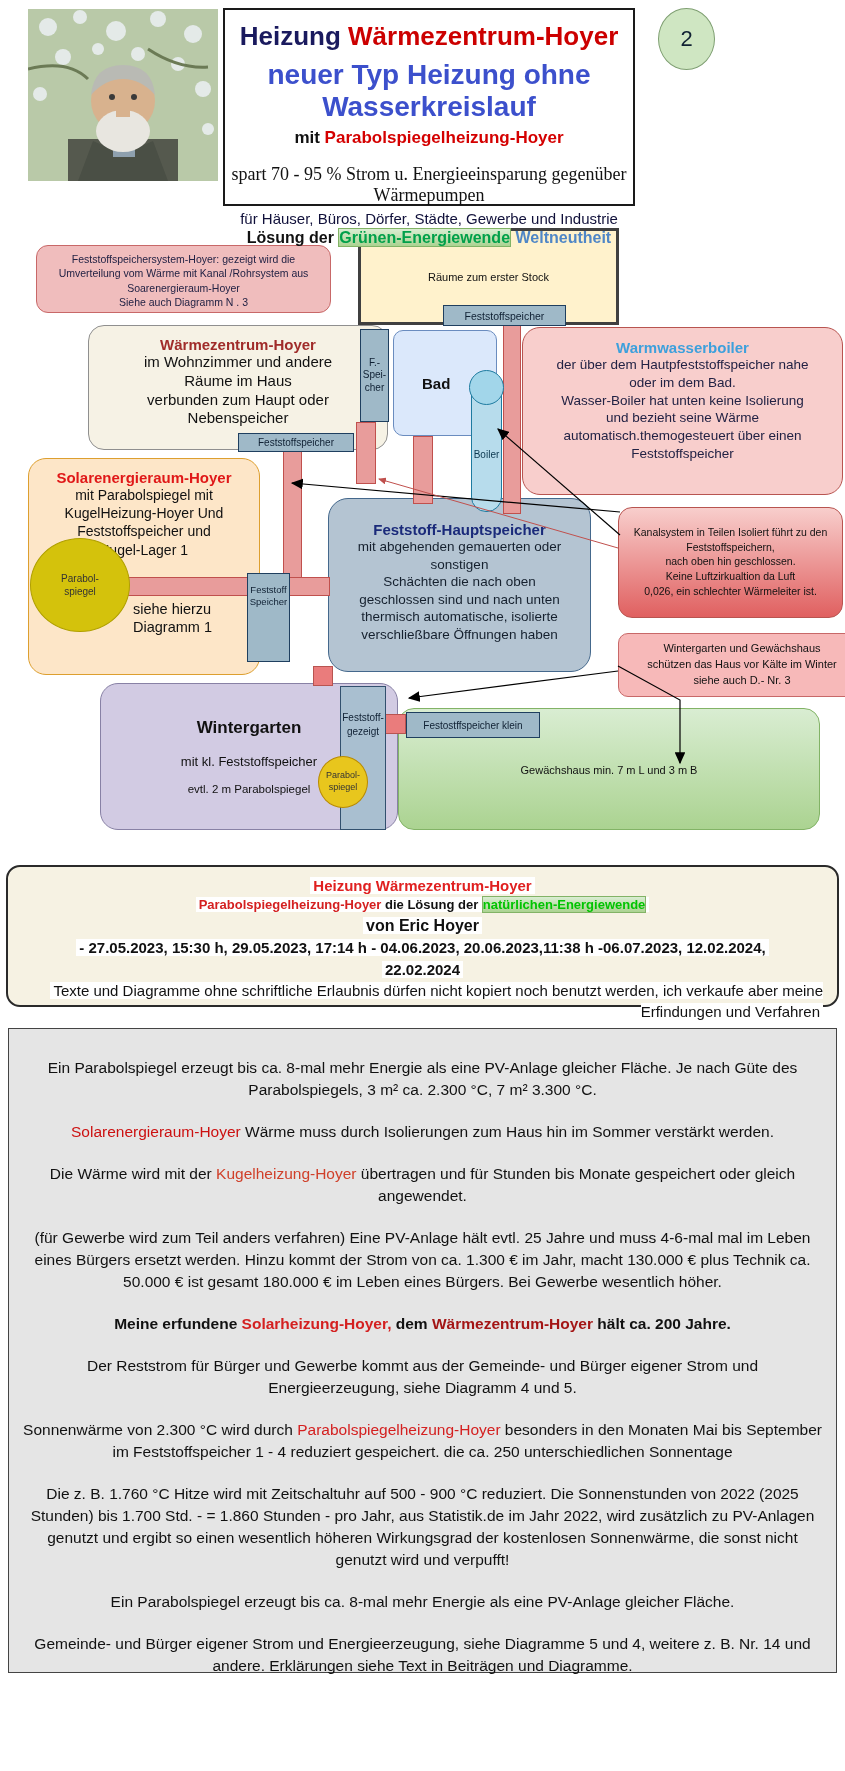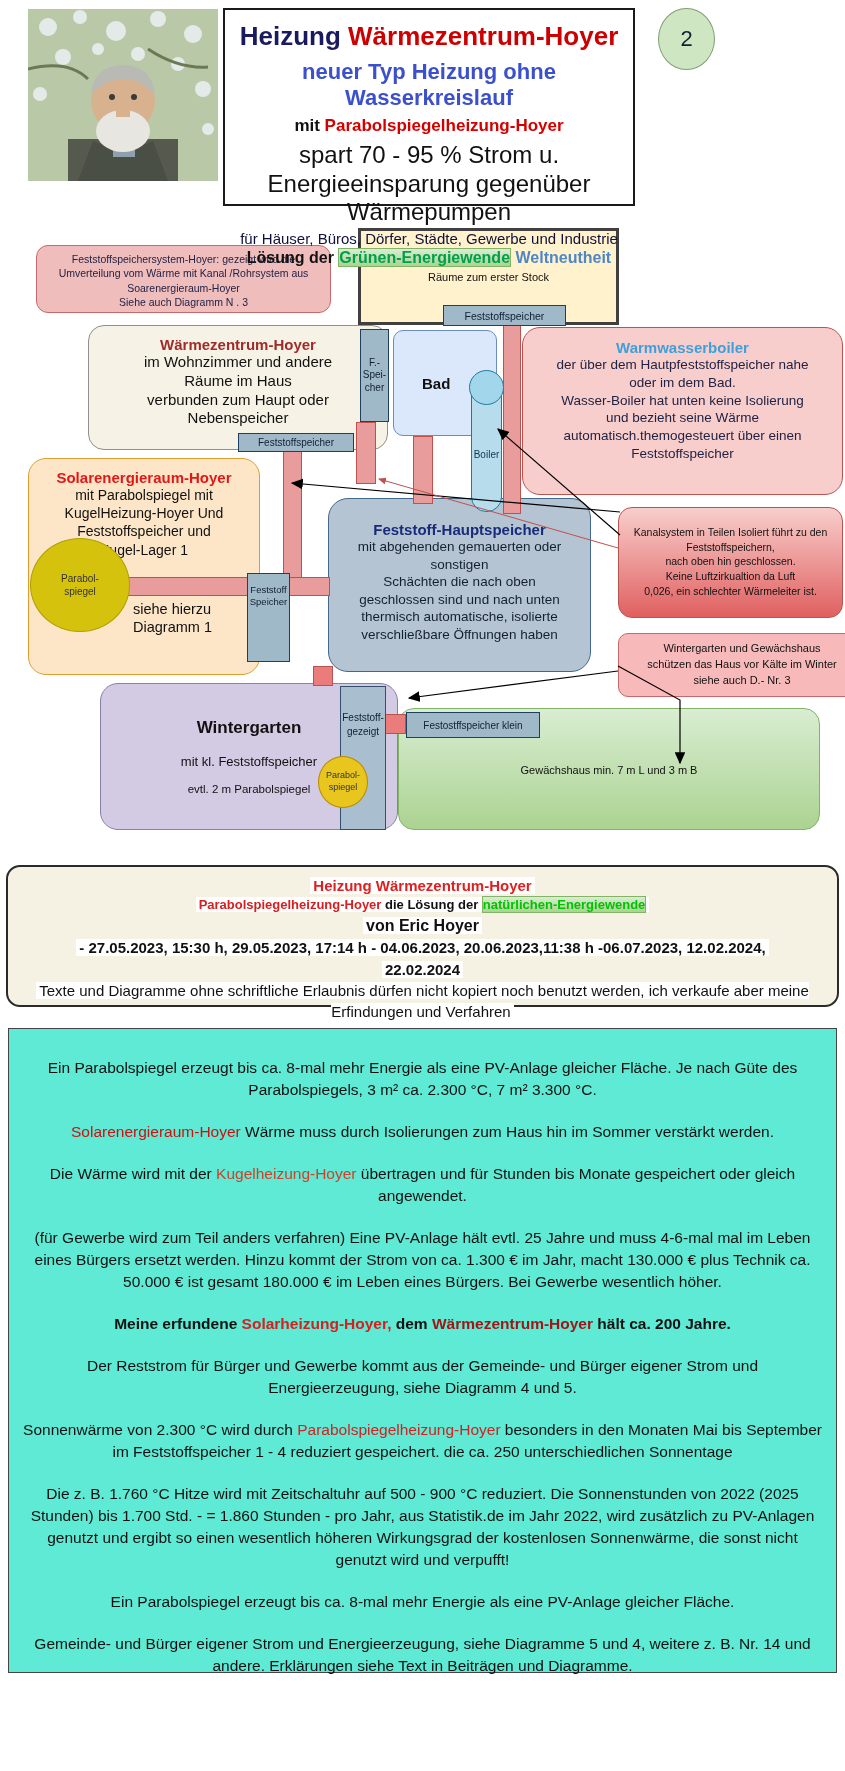--- a/index.html
+++ b/index.html
@@ -7,24 +7,24 @@
     width:845px;height:1771px;position:relative;background:#ffffff;
     font-family:"Liberation Sans", sans-serif;color:#111;
   }
   .abs{position:absolute;box-sizing:border-box;}
   .ctr{text-align:center;}
   .pre{white-space:pre-line;}
   
   .titlebox{border:2px solid #1a1a1a;background:#fff;padding-top:12px;z-index:2;}
   .t1{font-size:26px;font-weight:bold;line-height:1.15;}
   .t1 .navy{color:#1a1a5e;} .t1 .red{color:#cc0000;}
-  .t2{font-size:22px;font-weight:bold;color:#3c50cc;margin-top:7px;}
+  .t2{font-size:28px;font-weight:bold;color:#3c50cc;margin-top:7px;}
   .t3{font-size:17px;font-weight:bold;margin-top:5px;}
   .t3 .red{color:#d40000;}
-  .t4{font-size:24px;margin-top:5px;line-height:1.2;}
+  .t4{font-size:18px;margin-top:16px;line-height:1.2;font-family:Liberation Serif, serif;}
   .t5{font-size:15px;margin-top:3px;color:#10103a;}
   .t6{font-size:16px;font-weight:bold;margin-top:2px;}
   .t6 .green{color:#00a04a;} .t6 .blue{color:#4f86c6;}
   .badge{border-radius:50%;background:#cfe6c2;border:1px solid #7f9f72;
     display:flex;align-items:center;justify-content:center;font-size:22px;color:#123;z-index:2;}
   
   .box{border-radius:16px;z-index:1;}
   .lbl{background:#9fb9c8;border:1px solid #1f3f5f;color:#0f2033;z-index:3;
     display:flex;align-items:center;justify-content:center;}
   .pipe{background:#e89c9b;border:1px solid #c0504d;z-index:2;}
@@ -48,21 +48,21 @@
   svg.arrows{position:absolute;left:0;top:0;z-index:5;pointer-events:none;}
   
   .summary{background:#f6f2e3;border:2px solid #2a2a2a;border-radius:14px;z-index:1;
     font-size:15px;line-height:1.42;padding-top:8px;}
   .hl{background:#ffffff;padding:0 3px;}
   .s1{color:#e02020;font-weight:bold;}
   .s2{font-size:13px;font-weight:bold;}
   .s2 .red{color:#d42020;} .s2 .green{color:#00c400;}
   .s3{font-weight:bold;font-size:16px;}
   .s4,.s5{font-weight:bold;}
-  .bottom{background:#5eead4;border:1px solid #444;font-size:15.5px;line-height:1.42;
+  .bottom{background:#e5e5e5;border:1px solid #444;font-size:15.5px;line-height:1.42;
     padding:28px 12px 20px 12px;}
   .bottom p{margin:0 0 20px 0;text-align:center;}
   .rd{color:#cc1111;} .rdo{color:#d0402a;} .rd2{color:#d42020;} .drd{color:#a31515;}
   .b{font-weight:bold;}
 </style>
 </head>
 <body>
 
 <div class="abs" style="left:28px;top:9px;width:190px;height:172px;">
   <svg width="190" height="172">
@@ -219,21 +219,21 @@
   <line x1="618" y1="671" x2="409" y2="698" stroke="#000" stroke-width="1.2" marker-end="url(#ah)"></line>
   <polyline points="618,666 680,700 680,763" fill="none" stroke="#000" stroke-width="1.2" marker-end="url(#ah)"></polyline>
 </svg>
 
 <div class="abs summary ctr" style="left:6px;top:865px;width:833px;height:142px;">
   <div><span class="hl s1">Heizung Wärmezentrum-Hoyer</span></div>
   <div class="s2"><span class="hl"><span class="red">Parabolspiegelheizung-Hoyer</span><span> die Lösung der </span><span class="green">natürlichen-Energiewende</span></span></div>
   <div class="s3"><span class="hl">von Eric Hoyer</span></div>
   <div class="s4"><span class="hl">- 27.05.2023, 15:30 h, 29.05.2023, 17:14 h - 04.06.2023, 20.06.2023,11:38 h -06.07.2023, 12.02.2024,</span></div>
   <div class="s5"><span class="hl">22.02.2024</span></div>
-  <div style="padding:0 14px;"><span class="hl">Texte und Diagramme ohne schriftliche Erlaubnis dürfen nicht kopiert noch benutzt werden, ich verkaufe aber meine Erfindungen und Verfahren</span></div>
+  <div style="padding:0 14px;text-align:right;"><span class="hl">Texte und Diagramme ohne schriftliche Erlaubnis dürfen nicht kopiert noch benutzt werden, ich verkaufe aber meine Erfindungen und Verfahren</span></div>
 </div>
 
 <div class="abs bottom" style="left:8px;top:1028px;width:829px;height:645px;">
   <p>Ein Parabolspiegel erzeugt bis ca. 8-mal mehr Energie als eine PV-Anlage gleicher Fläche. Je nach Güte des Parabolspiegels, 3  m² ca. 2.300 °C, 7 m² 3.300 °C.</p>
   <p><span class="rd">Solarenergieraum-Hoyer</span><span> Wärme muss durch Isolierungen zum Haus hin im Sommer verstärkt werden.</span></p>
   <p><span>Die Wärme wird mit der </span><span class="rdo">Kugelheizung-Hoyer</span><span> übertragen und für Stunden bis Monate gespeichert oder gleich angewendet.</span></p>
   <p>(für Gewerbe wird zum Teil anders verfahren) Eine PV-Anlage hält evtl. 25 Jahre und muss 4-6-mal mal im Leben eines Bürgers ersetzt werden. Hinzu kommt der Strom von ca. 1.300 € im Jahr, macht 130.000 € plus Technik ca. 50.000 € ist gesamt 180.000 € im Leben eines Bürgers. Bei Gewerbe wesentlich höher.</p>
   <p class="b"><span>Meine erfundene </span><span class="rd2">Solarheizung-Hoyer,</span><span> dem </span><span class="drd">Wärmezentrum-Hoyer</span><span> hält ca. 200 Jahre.</span></p>
   <p>Der Reststrom für Bürger und Gewerbe kommt  aus der Gemeinde- und Bürger eigener Strom und Energieerzeugung, siehe Diagramm  4  und 5.</p>
   <p><span>Sonnenwärme von 2.300 °C  wird durch </span><span class="rd2">Parabolspiegelheizung-Hoyer</span><span> besonders in den Monaten Mai bis September im  Feststoffspeicher 1 - 4 reduziert gespeichert. die ca. 250 unterschiedlichen Sonnentage</span></p>

